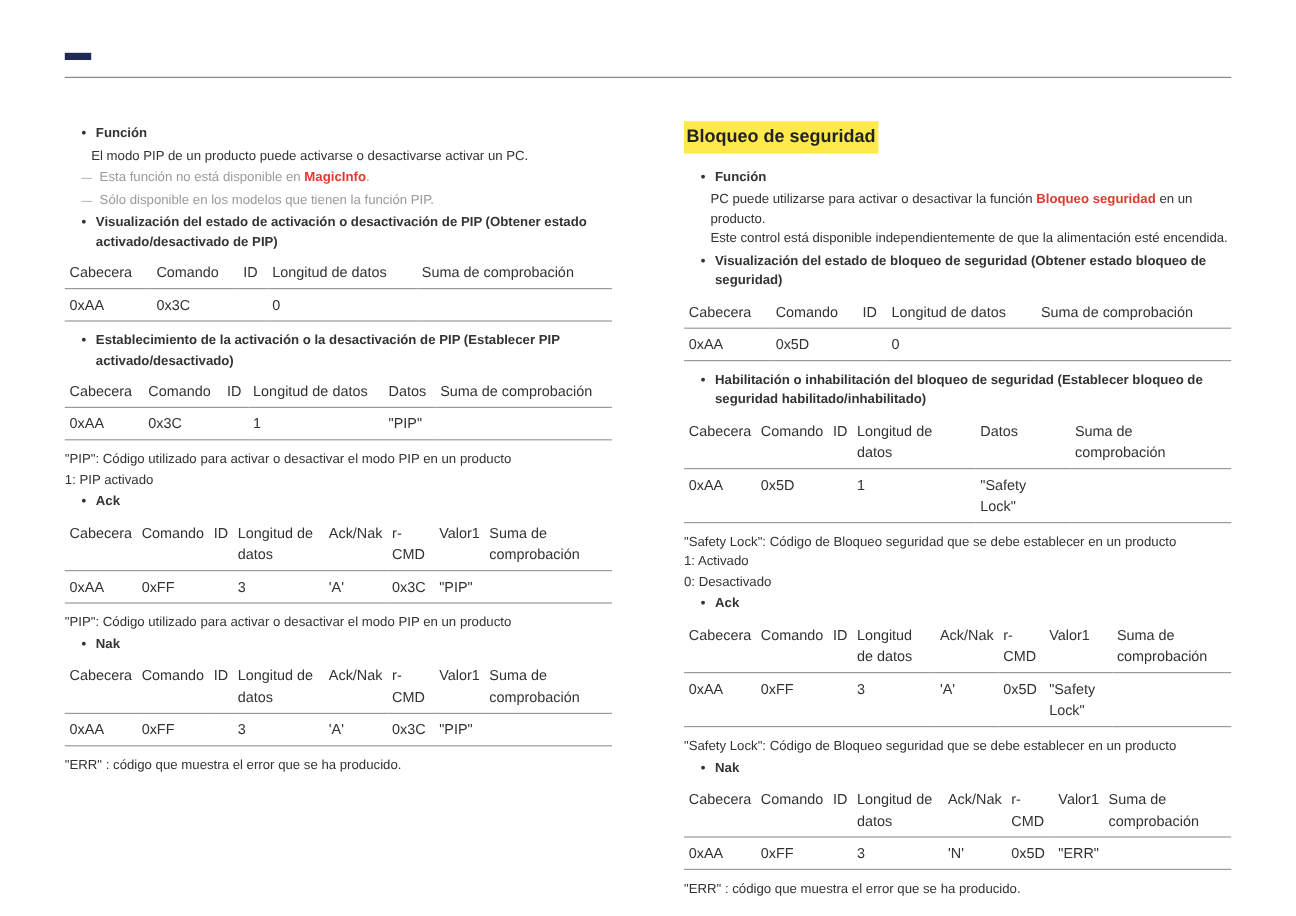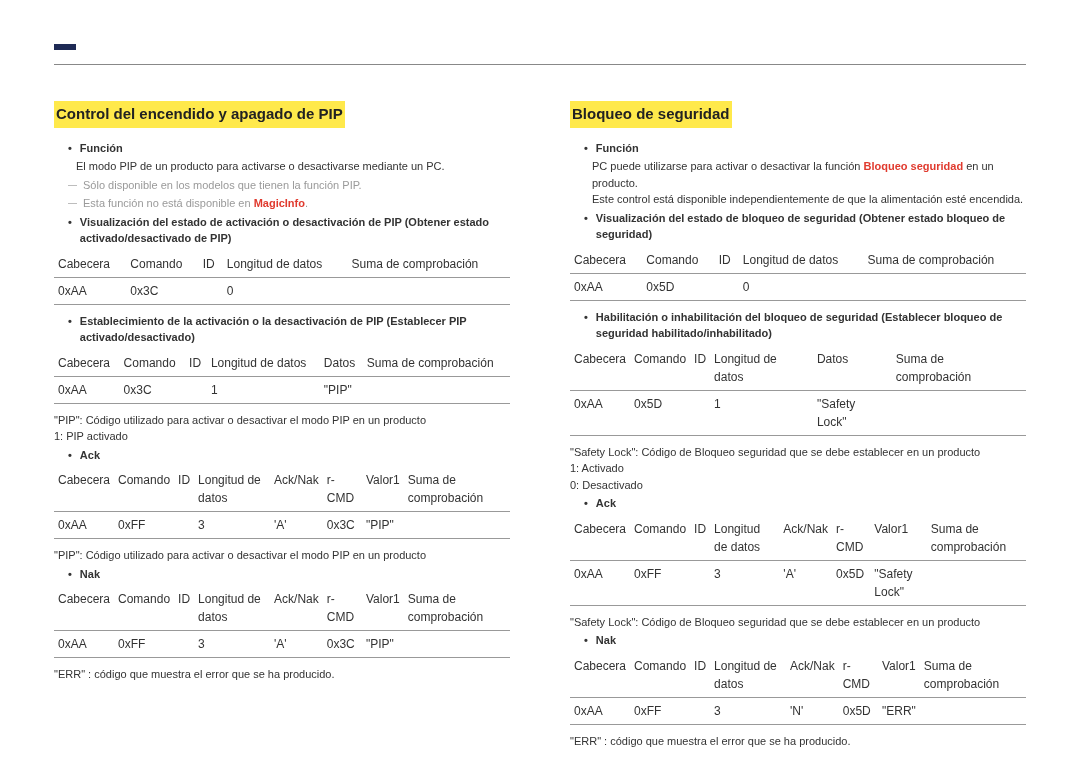--- a/index.html
+++ b/index.html
@@ -99,35 +99,34 @@
 </head>
 <body>
 
 <div class="page">
   <div class="header-block"></div>
   <hr class="rule">
 
   <div class="columns">
 
     <div class="col">
-      <div class="h2">Control del encendido y apagado de PIP</div>
 
       <div class="bullet-li">
           <span>Función</span>
         </div>
-      <div class="body-indent">El modo PIP de un producto para activarse o desactivarse mediante un PC.</div>
-
-      <div class="note-li">
-          <span>Sólo disponible en los modelos que tienen la función PIP.</span>
-        </div>
+      <div class="body-indent">El modo PIP de un producto puede activarse o desactivarse activar un PC.</div>
+
       <div class="note-li">
         <span>
           <span>Esta función no está disponible en </span><span class="red">MagicInfo</span><span>.</span>
         </span>
       </div>
+      <div class="note-li">
+          <span>Sólo disponible en los modelos que tienen la función PIP.</span>
+        </div>
 
       <div class="bullet-li">
           <span>Visualización del estado de activación o desactivación de PIP (Obtener estado activado/desactivado de PIP)</span>
         </div>
 
       <table>
         <tbody>
             <tr class="br">
           <th>Cabecera</th>
           <th>Comando</th>

